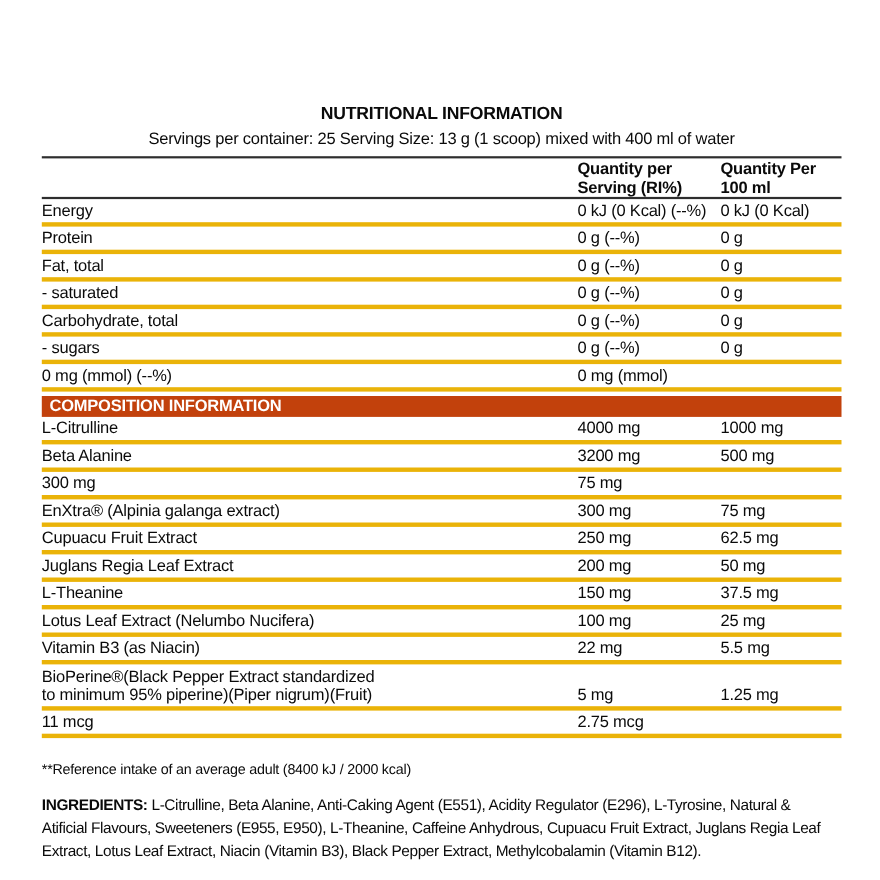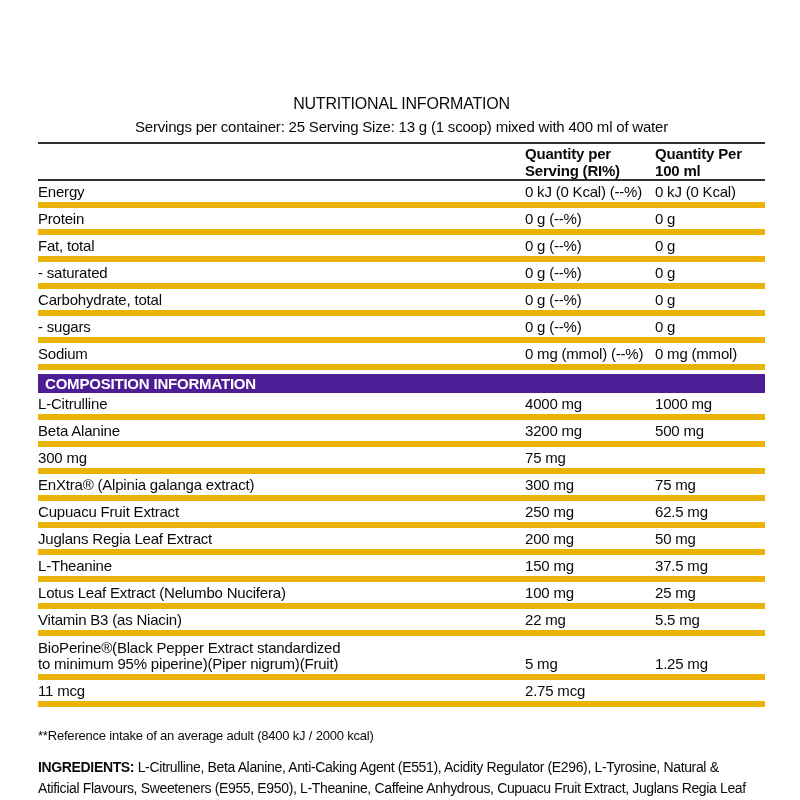--- a/index.html
+++ b/index.html
@@ -2,39 +2,39 @@
 <html><head>
 <meta charset="utf-8">
 <style>
   html,body{margin:0;padding:0;}
   body{
     width:800px;height:800px;background:#ffffff;color:#0a0a0a;
     font-family:"Liberation Sans", sans-serif;
     position:relative;overflow:hidden;
   }
   .sheet{position:absolute;left:38px;top:95px;width:727px;}
-  .title{text-align:center;font-weight:400;font-size:16px;letter-spacing:-0.2px;}
+  .title{text-align:center;font-weight:700;font-size:16px;letter-spacing:-0.2px;}
   .subtitle{text-align:center;font-size:15px;margin-top:5px;letter-spacing:-0.2px;}
   .table{margin-top:7px;}
   .hdr-row{
     display:grid;grid-template-columns:487px 130px 110px;
     border-top:2px solid #2e2e2e;border-bottom:2px solid #2e2e2e;
     height:35px;align-items:center;
   }
   .hdr-cell{font-weight:700;font-size:15px;line-height:17px;white-space:pre-line;letter-spacing:-0.2px;}
   .row{
     display:grid;grid-template-columns:487px 130px 110px;
-    border-bottom:6px solid #eab308;
+    border-bottom:4px solid #eab308;
     height:21px;align-items:center;
   }
   .row.tall{height:38px;align-items:end;}
   .row.tall .cell{padding-bottom:2px;}
   .cell{font-size:15px;letter-spacing:-0.2px;white-space:pre-line;line-height:16px;}
   .section-bar{
-    background:#4c1d95;color:#ffffff;font-weight:700;font-size:15px;
+    background:#c2410c;color:#ffffff;font-weight:700;font-size:15px;
     height:19px;line-height:19px;padding-left:7px;margin:4px 0 0 0;
     letter-spacing:-0.2px;
   }
   .footnote{margin-top:21px;font-size:13px;letter-spacing:-0.2px;}
   .ingredients{
     font-size:14px;line-height:21px;letter-spacing:-0.35px;
     width:712px;
   }
   .ingredients .b{font-weight:700;}
 </style>
@@ -79,21 +79,20 @@
           <div class="cell">Carbohydrate, total</div>
           <div class="cell">0 g (--%)</div>
           <div class="cell">0 g</div>
         </div>
         <div class="row">
           <div class="cell">- sugars</div>
           <div class="cell">0 g (--%)</div>
           <div class="cell">0 g</div>
         </div>
         <div class="row">
-          <div class="cell">Sodium</div>
           <div class="cell">0 mg (mmol) (--%)</div>
           <div class="cell">0 mg (mmol)</div>
         </div>
       </div>
 
     <div class="section-bar">COMPOSITION INFORMATION</div>
 
     <div>
         <div class="row">
           <div class="cell">L-Citrulline</div>

